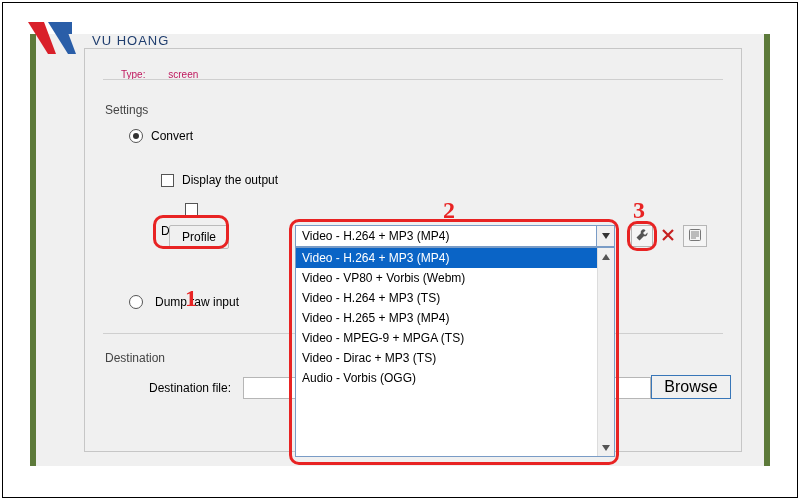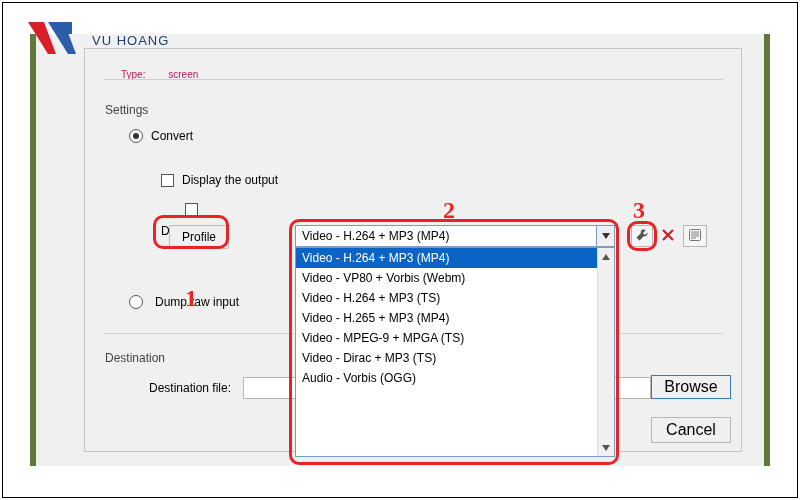--- a/index.html
+++ b/index.html
@@ -324,23 +324,20 @@
     <div class="dest-label">Destination</div>
 
     <div class="dest-row">
       <span class="lbl">Destination file:</span>
       <input class="dest-input" value="" style="">
     </div>
 
     <div class="btn browse-btn">
       <span>Browse</span>
     </div>
-    <div class="btn cancel-btn">
-      <span>Cancel</span>
-    </div>
 
     <div class="profile-highlight h-profile"></div>
     <div class="profile-highlight h-dd"></div>
     <div class="profile-highlight h-wrench"></div>
     <div class="num n1">1</div>
     <div class="num n2">2</div>
     <div class="num n3">3</div>
 
   </div>
 </div>

